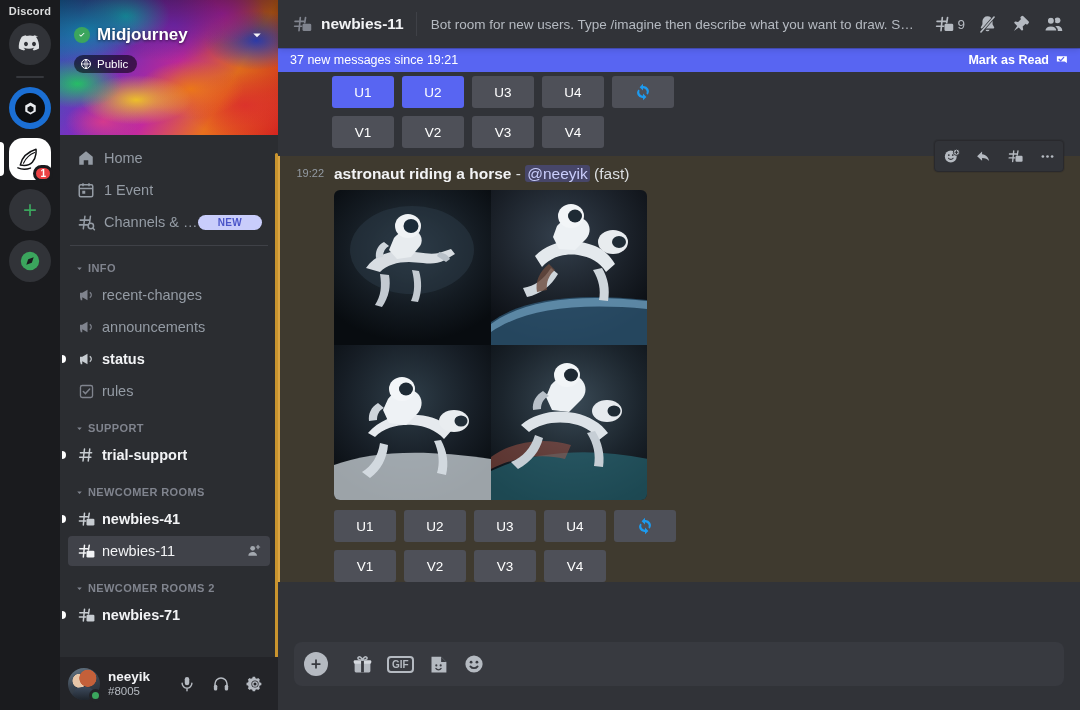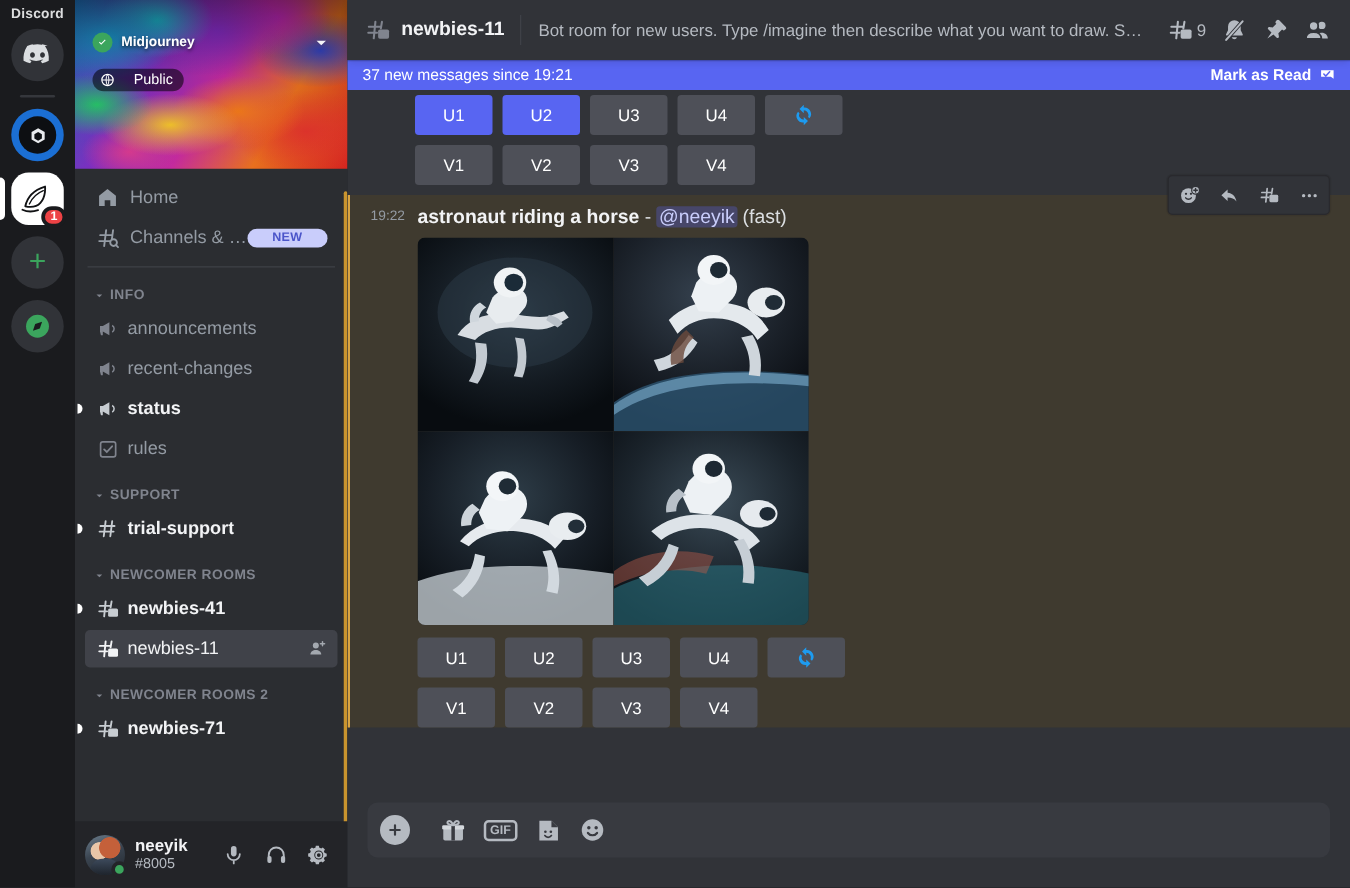--- a/index.html
+++ b/index.html
@@ -66,26 +66,26 @@
       linear-gradient(120deg, #1d6fb8 0%, #7b2fc0 30%, #c42a9e 52%, #e8701e 74%, #d4241f 100%);
     cursor: pointer;
   }
   .banner-shade { position: absolute; inset: 0; background: linear-gradient(180deg, rgba(0,0,0,.42) 0%, rgba(0,0,0,.05) 45%, rgba(0,0,0,0) 100%); }
   .banner-row { position: absolute; top: 25px; left: 14px; right: 12px; display: flex; align-items: center; }
   .verified {
     width: 16px; height: 16px; border-radius: 50%; background: #3ba55d;
     display: flex; align-items: center; justify-content: center; margin-right: 7px; flex-shrink: 0;
   }
   .verified svg { width: 10px; height: 10px; }
-  .server-name { color: #fff; font-size: 11px; font-weight: bold; text-shadow: 0 1px 3px rgba(0,0,0,.6); }
+  .server-name { color: #fff; font-size: 17px; font-weight: bold; text-shadow: 0 1px 3px rgba(0,0,0,.6); }
   .banner-chev { margin-left: auto; color: #fff; opacity: .95; display: flex; }
   .public-pill {
     position: absolute; top: 55px; left: 14px;
     background: rgba(0,0,0,.55); border-radius: 10px;
-    padding: 3px 9px 3px 6px; display: flex; align-items: center; gap: 15px;
+    padding: 3px 9px 3px 6px; display: flex; align-items: center; gap: 5px;
   }
   .public-pill span { color: #fff; font-size: 11.5px; font-weight: 500; }
 
   .scrollarea { flex: 1; overflow: hidden; padding: 8px 0 0 0; position: relative; }
   .nav-item {
     display: flex; align-items: center; height: 30px;
     margin: 0 8px 2px 8px; padding: 0 8px; border-radius: 4px;
     color: #949ba4; font-size: 14.5px; cursor: pointer; position: relative;
   }
   .nav-item .ic { width: 20px; height: 20px; margin-right: 8px; display:flex; align-items:center; justify-content:center; flex-shrink: 0; }
@@ -328,20 +328,30 @@
 
       <div class="nav-item">
         <span class="ic">
           <svg width="18" height="18" viewBox="0 0 24 24">
               <path fill="#949ba4" d="M12 3 3 10.2V21h6v-6h6v6h6V10.2z"></path>
             </svg>
         </span>
         <span class="nav-label">Home</span>
       </div>
 
+      <div class="nav-item">
+        <span class="ic">
+          <svg width="18" height="18" viewBox="0 0 24 24">
+            <rect x="3" y="5" width="18" height="16" rx="2" fill="none" stroke="#949ba4" stroke-width="2"></rect>
+            <path stroke="#949ba4" stroke-width="2" d="M3 10h18M8 3v4M16 3v4"></path>
+            <rect x="7" y="13" width="4" height="4" fill="#949ba4"></rect>
+          </svg>
+        </span>
+        <span class="nav-label">1 Event</span>
+      </div>
 
       <div class="nav-item">
         <span class="ic">
           <svg width="19" height="19" viewBox="0 0 24 24">
             <path stroke="#949ba4" stroke-width="1.9" stroke-linecap="round" d="M4 9h12M3 15h11M10 4 8 20M17 4l-1.2 9"></path>
             <circle cx="17.5" cy="16.5" r="3.4" fill="none" stroke="#949ba4" stroke-width="1.9"></circle>
             <path stroke="#949ba4" stroke-width="1.9" stroke-linecap="round" d="m20.2 19.3 1.8 1.8"></path>
           </svg>
         </span>
         <span class="nav-label">Channels &amp; Roles</span>
@@ -359,31 +369,31 @@
         <span>INFO</span>
       </div>
 
       <div class="chan">
         <span class="ic">
           <svg width="18" height="18" viewBox="0 0 24 24">
               <path fill="#80848e" d="M4 9h3l7-4v14l-7-4v4H5l-1-4z"></path>
               <path fill="none" stroke="#80848e" stroke-width="1.6" d="M17 8.5a4 4 0 0 1 0 7"></path>
             </svg>
         </span>
-        <span class="chan-label">announcements</span>
+        <span class="chan-label">recent-changes</span>
       </div>
 
       <div class="chan">
         <span class="ic">
           <svg width="18" height="18" viewBox="0 0 24 24">
               <path fill="#80848e" d="M4 9h3l7-4v14l-7-4v4H5l-1-4z"></path>
               <path fill="none" stroke="#80848e" stroke-width="1.6" d="M17 8.5a4 4 0 0 1 0 7"></path>
             </svg>
         </span>
-        <span class="chan-label">recent-changes</span>
+        <span class="chan-label">announcements</span>
       </div>
 
       <div class="chan unread">
         <span class="unread-dot"></span>
         <span class="ic">
           <svg width="18" height="18" viewBox="0 0 24 24">
               <path fill="#c7ccd1" d="M4 9h3l7-4v14l-7-4v4H5l-1-4z"></path>
               <path fill="none" stroke="#c7ccd1" stroke-width="1.6" d="M17 8.5a4 4 0 0 1 0 7"></path>
             </svg>
         </span>

